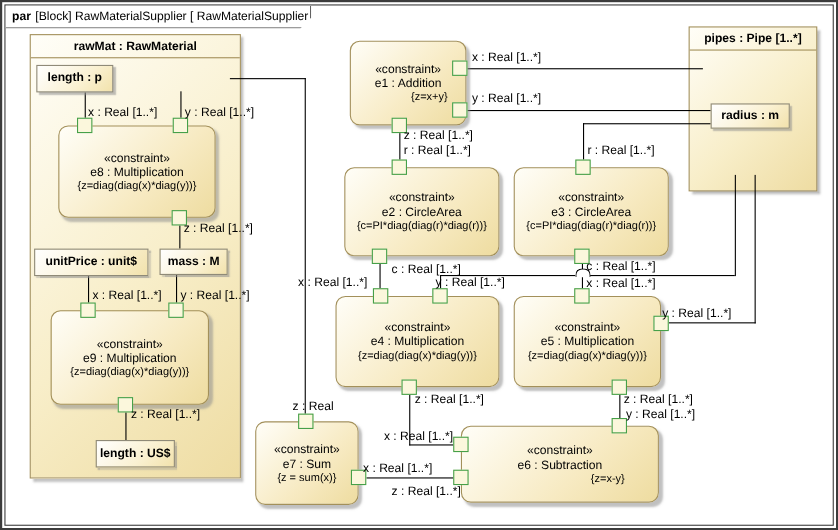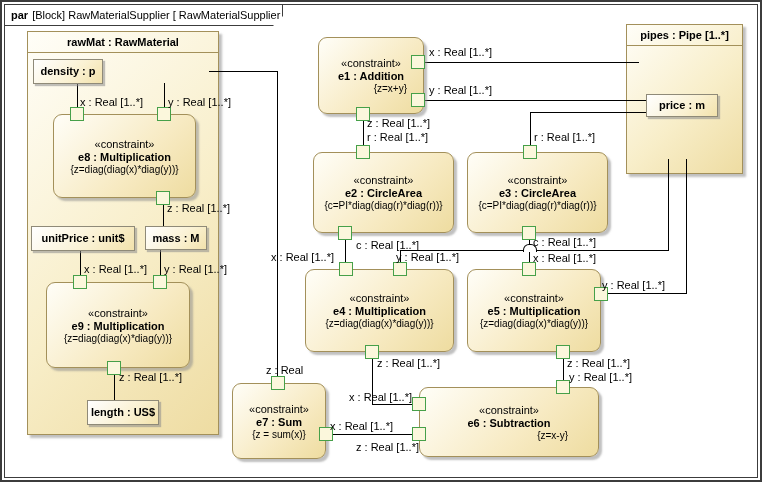--- a/index.html
+++ b/index.html
@@ -17,21 +17,21 @@
        border:1px solid #a3905a;box-shadow:3px 3px 2px rgba(140,140,140,.55);z-index:1;}
   .blk-title{height:20px;line-height:20px;text-align:center;font-weight:bold;font-size:11px;
        border-bottom:1px solid #a3905a;}
   .part{position:absolute;background:linear-gradient(135deg,#ffffff 0%,#faf1d2 60%,#f2e2ac 100%);
        border:1px solid #8f8a78;box-shadow:2px 2px 1px rgba(140,140,140,.55);
        font-weight:bold;font-size:11px;text-align:center;z-index:4;box-sizing:border-box;}
   .con{position:absolute;border:1px solid #a3905a;border-radius:9px;
        background:linear-gradient(135deg,#fffef8 0%,#f7eac2 60%,#eedca0 100%);
        box-shadow:3px 3px 2px rgba(140,140,140,.55);font-size:11px;z-index:4;
        display:flex;flex-direction:column;align-items:center;justify-content:center;gap:1px;box-sizing:border-box;}
-  .con .nm{font-weight:bold;}
+  .con .nm{font-weight:normal;}
   .con .expr{font-size:10px;white-space:nowrap;}
   
   .hl,.vl{position:absolute;background:#000;z-index:2;}
   .hl{height:1px;}
   .vl{width:1px;}
   .hop{position:absolute;width:12px;height:7px;border:1px solid #000;border-bottom:none;
        border-radius:6px 6px 0 0;background:#fff;z-index:3;}
   .port{position:absolute;width:14px;height:14px;box-sizing:border-box;background:#fbf7dc;
        border:1.5px solid #46a049;z-index:5;}
   .lbl{position:absolute;font-size:11px;white-space:nowrap;z-index:6;color:#000;}
@@ -84,25 +84,25 @@
   <div class="hl" style="left:209px;top:71px;width:69px;"></div>
   <div class="vl" style="left:277px;top:71px;height:306px;"></div>
 
   <div class="vl" style="left:372px;top:358px;height:47px;"></div>
   <div class="hl" style="left:372px;top:404px;width:41px;"></div>
 
   <div class="vl" style="left:563px;top:358px;height:23px;"></div>
 
   <div class="hl" style="left:333px;top:434px;width:80px;"></div>
 
-  <div class="part" style="left:33px;top:59px;width:70px;height:25px;line-height:23px;">density : p</div>
+  <div class="part" style="left:33px;top:59px;width:70px;height:25px;line-height:23px;">length : p</div>
   <div class="part" style="left:31px;top:226px;width:104px;height:25px;line-height:23px;">unitPrice : unit$</div>
   <div class="part" style="left:145px;top:226px;width:62px;height:24px;line-height:22px;">mass : M</div>
   <div class="part" style="left:87px;top:400px;width:72px;height:25px;line-height:23px;">length : US$</div>
-  <div class="part" style="left:646px;top:94px;width:72px;height:23px;line-height:21px;">price : m</div>
+  <div class="part" style="left:646px;top:94px;width:72px;height:23px;line-height:21px;">radius : m</div>
 
   <div class="con" style="left:318px;top:37px;width:106px;height:77px;">
     <span>«constraint»</span>
     <span class="nm">e1 : Addition</span>
     <span class="expr" style="align-self:flex-end;margin-right:16px;">{z=x+y}</span>
   </div>
   <div class="con" style="left:313px;top:152px;width:141px;height:81px;">
     <span>«constraint»</span>
     <span class="nm">e2 : CircleArea</span>
     <span class="expr">{c=PI*diag(diag(r)*diag(r))}</span>

